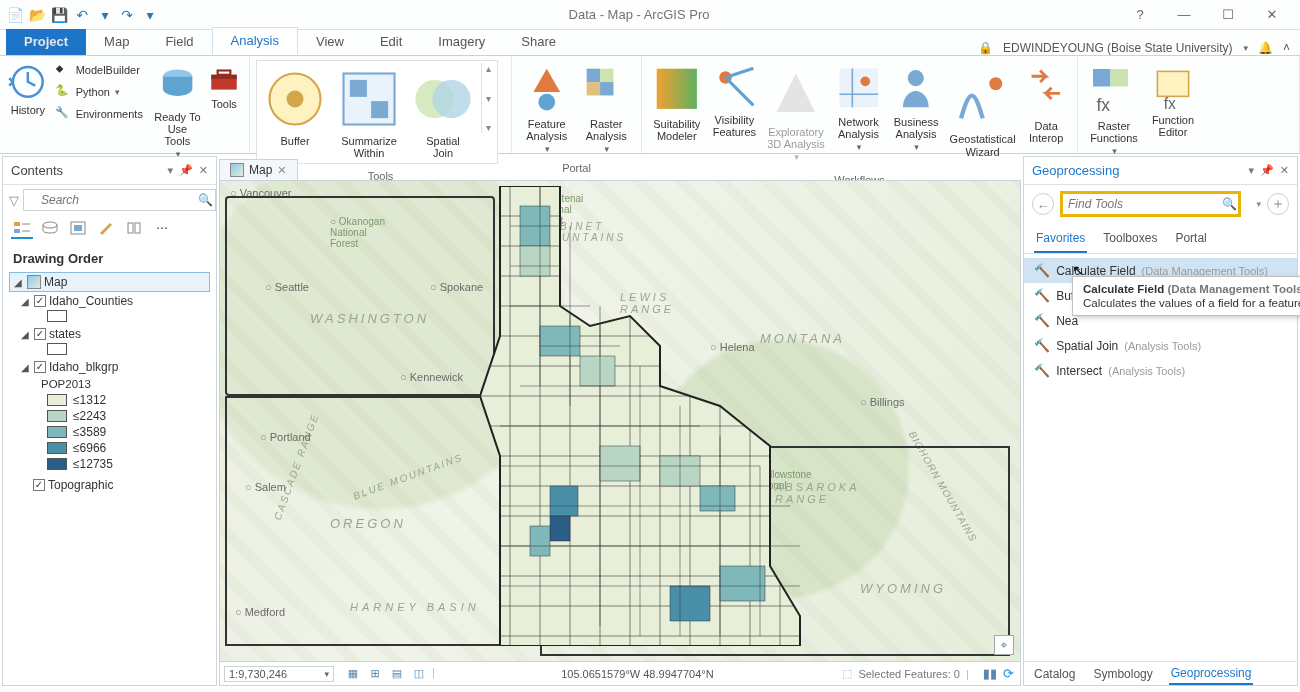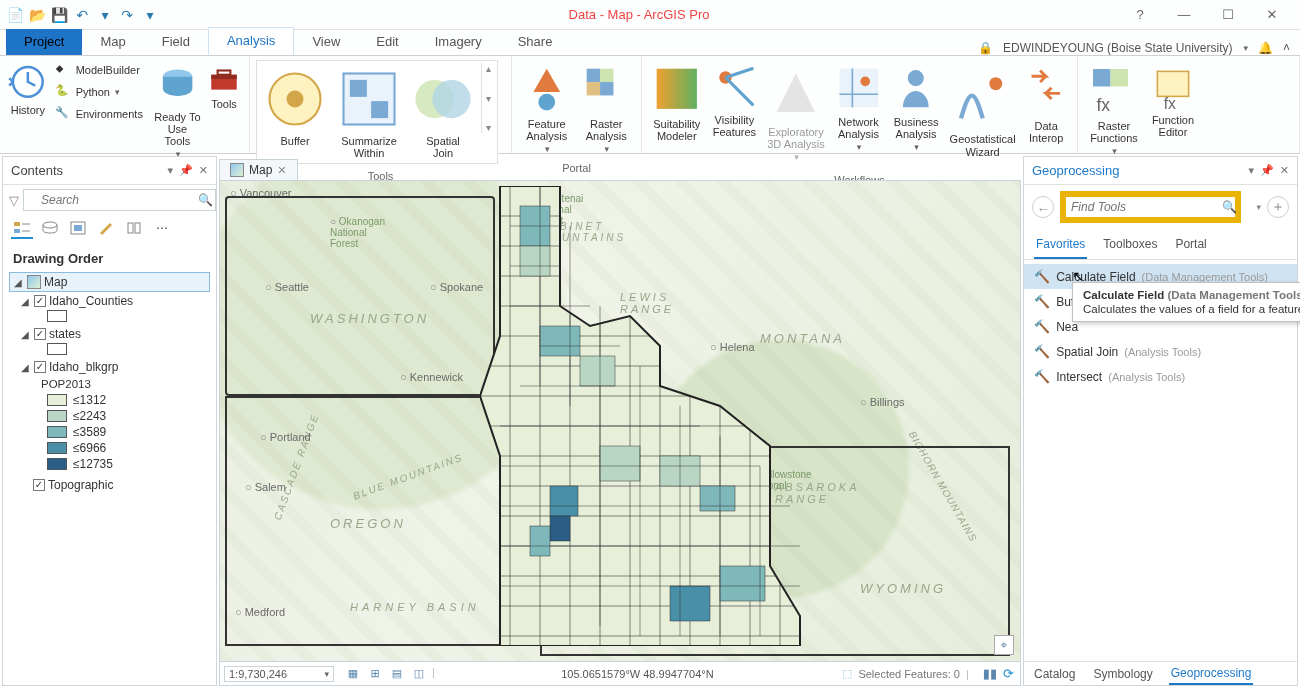--- a/index.html
+++ b/index.html
@@ -2,28 +2,28 @@
 <html><head>
 <meta charset="utf-8">
 <style>
   * { box-sizing: border-box; margin: 0; padding: 0; font-family: "Segoe UI", Arial, sans-serif; }
   body { width: 1300px; height: 692px; background: #fff; overflow: hidden; font-size: 12px; color: #333; position: relative; }
 
   
   .titlebar { height: 30px; display: flex; align-items: center; border-bottom: 1px solid #e0e0e0; background: #fdfefe; }
   .qat { display: flex; align-items: center; gap: 6px; padding: 0 8px; }
   .qat .ico { width: 16px; height: 16px; display: inline-flex; align-items: center; justify-content: center; font-size: 14px; color: #2a7ab0; }
-  .title-center { flex: 1; text-align: center; color: #ef4444; font-size: 13px; }
+  .title-center { flex: 1; text-align: center; color: #737373; font-size: 13px; }
   .winbtns { display: flex; align-items: center; gap: 16px; padding: 0 14px; color: #666; font-size: 13px; }
   .winbtns .wb { width: 28px; text-align: center; cursor: pointer; }
 
   
   .ribtabs { height: 26px; display: flex; align-items: flex-end; padding-left: 6px; background: #fdfefe; border-bottom: 1px solid #d0d0d0; }
   .ribtabs .tab { padding: 5px 18px 6px; font-size: 13px; color: #4a6; color:#555; cursor: pointer; }
-  .ribtabs .tab.project { background: #1e74c7; color: #000000; }
+  .ribtabs .tab.project { background: #1e74c7; color: #e5e5e5; font-weight: bold; }
   .ribtabs .tab.active { color: #1e74c7; border: 1px solid #cfe3f2; border-bottom: 1px solid #fff; background: #fff; }
   .ribtabs .spacer { flex: 1; }
   .user-area { display: flex; align-items: center; gap: 10px; padding-right: 10px; font-size: 12px; color: #555; }
   .user-area .lock { color: #6c9a3e; }
 
   
   .ribbon { height: 98px; display: flex; background: #fdfefe; border-bottom: 1px solid #d0d0d0; }
   .rgroup { display: flex; flex-direction: column; border-right: 1px solid #e6e6e6; }
   .rgroup .body { flex: 1; display: flex; align-items: flex-start; padding: 4px 6px; gap: 2px; }
   .rgroup .label { text-align: center; font-size: 11px; color: #666; padding: 2px 0 3px; }
@@ -91,21 +91,21 @@
   .ms-icons .mi { width:18px; height:16px; border:1px solid transparent; display:flex; align-items:center; justify-content:center; color:#5c88b0; font-size:11px; cursor:pointer;}
   .coord { flex:1; text-align:center; }
   .sel-feat { display:flex; align-items:center; gap:6px; padding:0 8px; color:#777;}
   .right-icons { display:flex; gap:6px; padding:0 6px; color:#5c88b0; font-size:13px;}
 
   
   .gp { width:275px; display:flex; flex-direction:column; margin:2px; }
   .gp .pane-head .pt { color:#1d78c8; }
   .gp-search { display:flex; align-items:center; gap:6px; padding:6px 8px; }
   .gp-back { width:22px; height:22px; border:1px solid #cfcfcf; border-radius:50%; display:flex; align-items:center; justify-content:center; color:#888; font-size:13px; cursor:pointer;}
-  .gp-search input { flex:1; border:6px solid #eab308; padding:3px 5px; font-style:italic; font-size:12px;}
+  .gp-search input { flex:1; border:3px solid #eab308; padding:3px 5px; font-style:italic; font-size:12px;}
   .gp-plus { width:22px; height:22px; border:1px solid #cfcfcf; border-radius:50%; display:flex; align-items:center; justify-content:center; color:#888; font-size:14px; cursor:pointer;}
   .gp-tabs { display:flex; gap:14px; padding:4px 10px 0; border-bottom:1px solid #e0e0e0;}
   .gp-tabs .gtab { padding:4px 2px 6px; font-size:12px; color:#555; cursor:pointer; border-bottom:2px solid transparent;}
   .gp-tabs .gtab.active { color:#1d78c8; border-bottom:2px solid #1d78c8;}
   .fav-list { padding:4px 0;}
   .fav { display:flex; align-items:center; gap:6px; padding:5px 10px; font-size:12px; cursor:pointer; position:relative;}
   .fav.hover { background:#cfe3f2; }
   .fav .fi { color:#9a6b4a; font-size:13px;}
   .fav .fg { color:#9a9a9a; font-size:11px;}
   .tooltip { position:absolute; left:48px; top:22px; background:#fff; border:1px solid #c0c0c0; box-shadow:2px 2px 5px rgba(0,0,0,.2); padding:6px 10px; width:250px; z-index:20; font-size:11.5px;}

